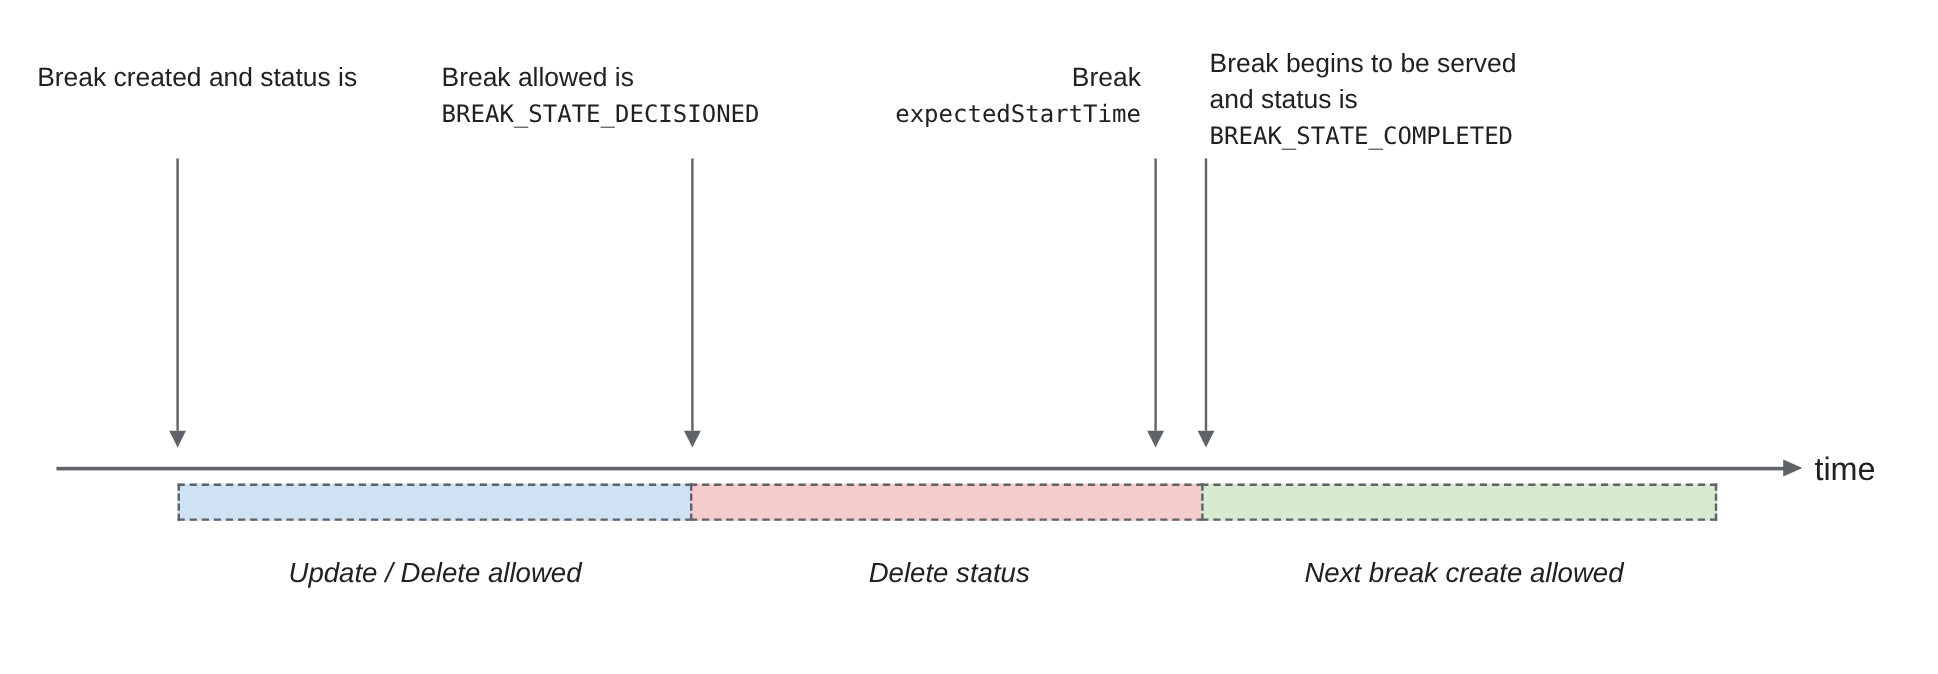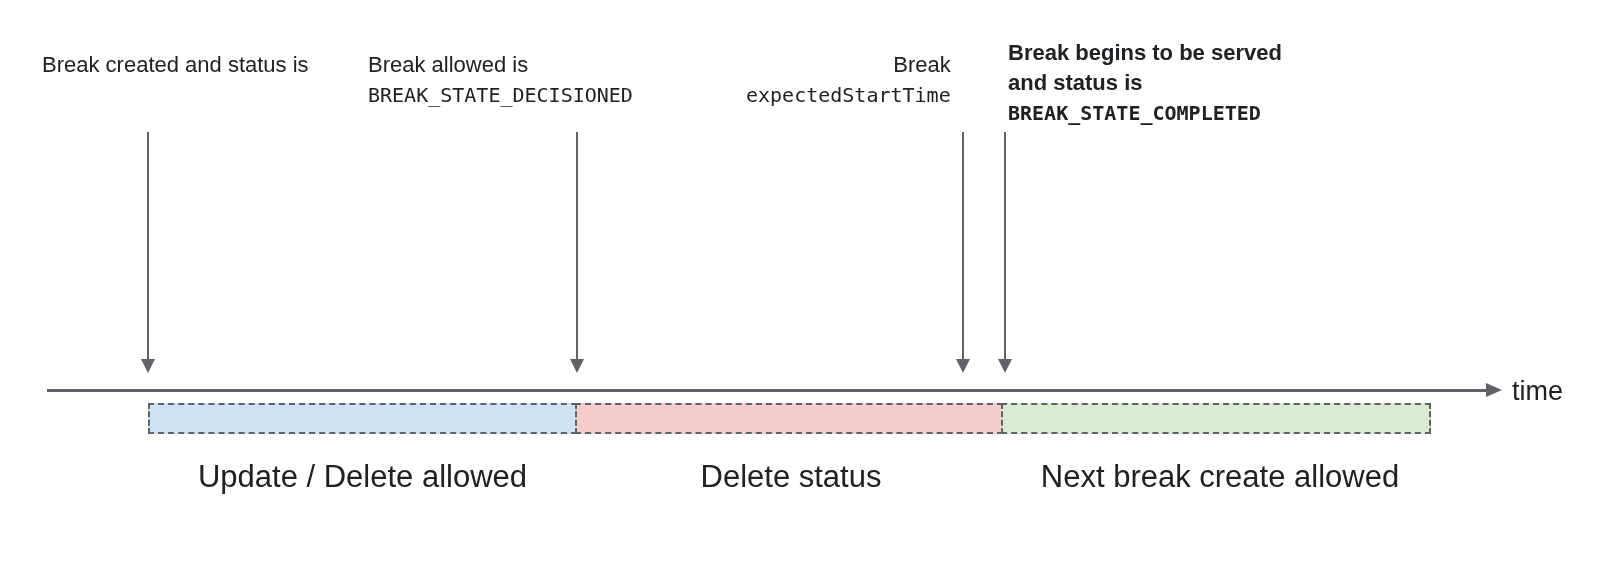--- a/index.html
+++ b/index.html
@@ -22,24 +22,24 @@
     position: absolute;
     font-size: 22px;
     line-height: 30px;
     white-space: nowrap;
   }
   .annotation .code {
     font-family: "DejaVu Sans Mono", "Liberation Mono", monospace;
     font-size: 20px;
     line-height: 30px;
   }
-  .a1 { left: 42px;   top: 50px; }
+  .a1 { left: 31px;   top: 50px; }
   .a2 { left: 368px;  top: 50px; }
   .a3 { left: 746px;  top: 50px; text-align: right; }
-  .a4 { left: 1008px; top: 38px; font-weight: bold; }
+  .a4 { left: 1008px; top: 38px; }
 
   
   .v-arrow {
     position: absolute;
     top: 132px;
     width: 14px;
     height: 241px;
   }
   .v-arrow .shaft {
     position: absolute;
@@ -110,23 +110,24 @@
 
   
   .segment-labels {
     position: absolute;
     left: 148px;
     top: 463px;
     display: flex;
     width: 1287px;
   }
   .segment-label {
-    font-size: 31px;
+    font-size: 23px;
     line-height: 28px;
     text-align: center;
+    font-style: italic;
   }
   .sl1 { width: 429px; }
   .sl2 { width: 428px; }
   .sl3 { width: 430px; }
 </style>
 </head>
 <body>
 
 <div class="canvas">
 

